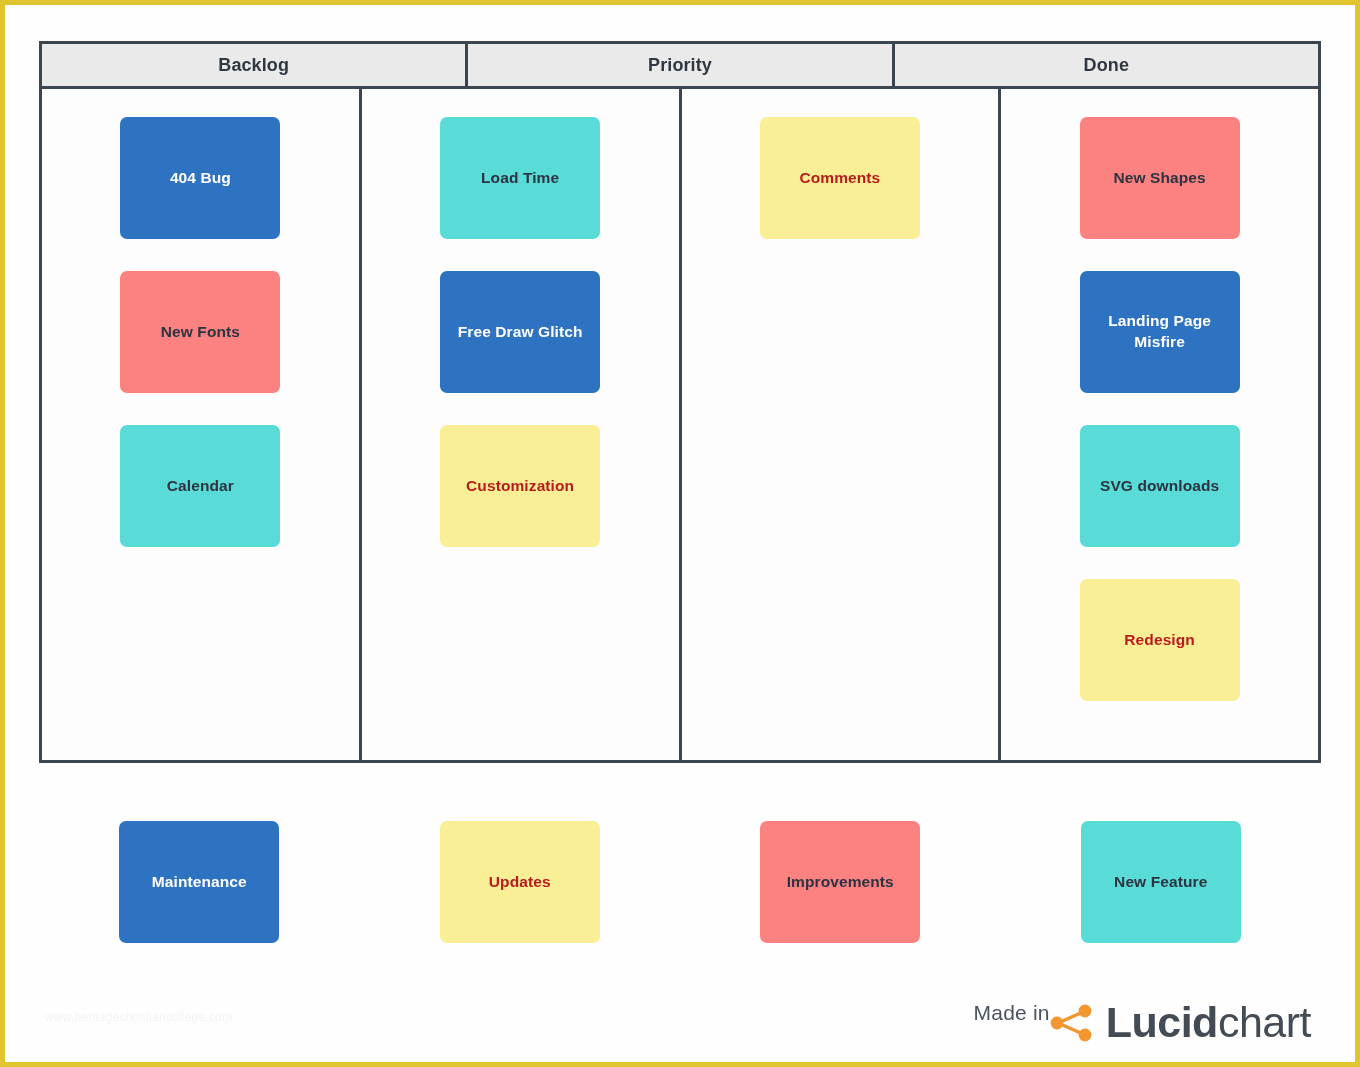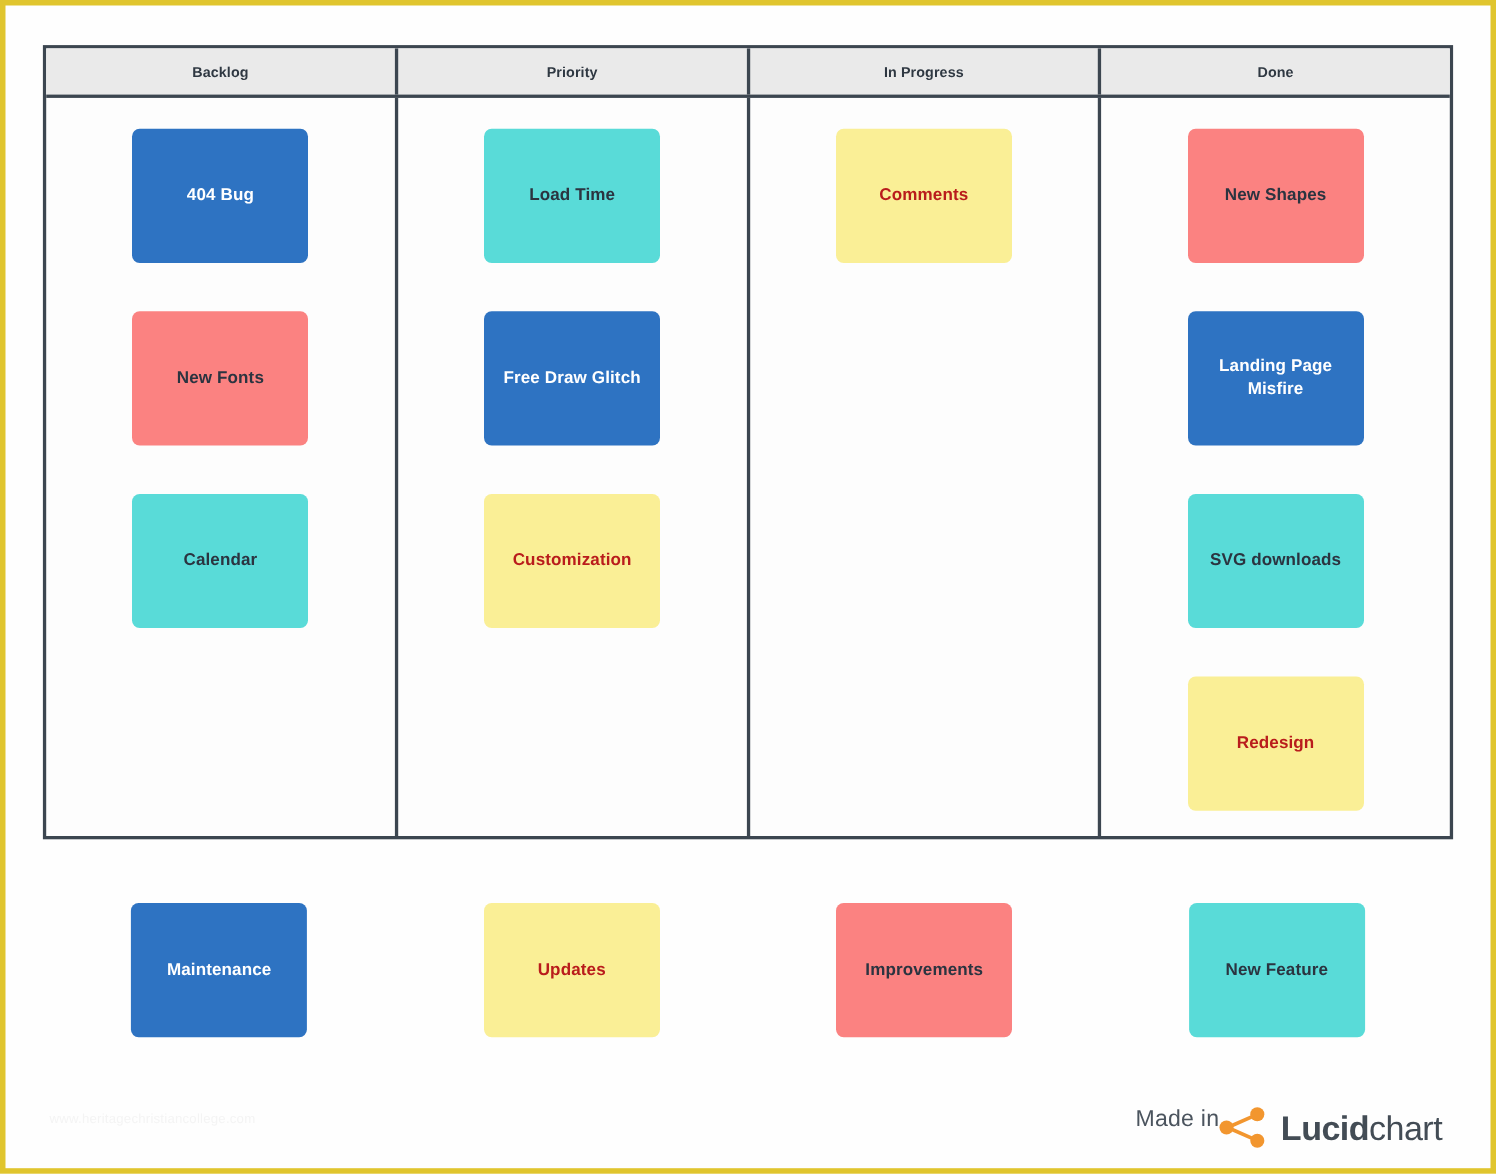--- a/index.html
+++ b/index.html
@@ -42,21 +42,21 @@
     height: 42px;
     border-bottom: 3px solid #3C4650;
     background: #EAEAEA;
     flex: 0 0 auto;
   }
   .header-cell {
     flex: 1 1 0;
     display: flex;
     align-items: center;
     justify-content: center;
-    font-size: 13px;
+    font-size: 18px;
     font-weight: bold;
     color: #2F3842;
     letter-spacing: .1px;
     border-right: 3px solid #3C4650;
     box-sizing: border-box;
   }
   .header-cell:last-child { border-right: none; }
 
   .body-row {
     display: flex;
@@ -64,21 +64,21 @@
     min-height: 0;
   }
   .col {
     flex: 1 1 0;
     border-right: 3px solid #3C4650;
     box-sizing: border-box;
     padding-top: 28px;
     display: flex;
     flex-direction: column;
     align-items: center;
-    gap: 44px;
+    gap: 32px;
   }
   .col:last-child { border-right: none; }
 
   
   .card {
     width: 160px;
     height: 122px;
     border-radius: 7px;
     display: flex;
     align-items: center;
@@ -125,21 +125,21 @@
     margin-left: 58px;
     margin-bottom: 2px;
     letter-spacing: .2px;
   }
   .logo-main {
     display: flex;
     align-items: center;
   }
   .logo-mark { margin-right: 10px; display: block; }
   .logo-word {
-    font-size: 31px;
+    font-size: 43px;
     line-height: 1;
     color: #434C55;
     letter-spacing: -.5px;
   }
   .logo-word b { font-weight: bold; }
   .logo-word span { font-weight: normal; }
 
   
   .watermark {
     position: absolute;
@@ -153,21 +153,20 @@
 </style>
 </head>
 <body>
 
 <div class="page">
 
   <div class="board">
     <div class="header-row">
       <div class="header-cell">Backlog</div>
       <div class="header-cell">Priority</div>
-      <div class="header-cell">In Progress</div>
       <div class="header-cell">Done</div>
     </div>
 
     <div class="body-row">
 
       <div class="col">
         <div class="card c-blue">404 Bug</div>
         <div class="card c-salmon">New Fonts</div>
         <div class="card c-teal">Calendar</div>
       </div>

